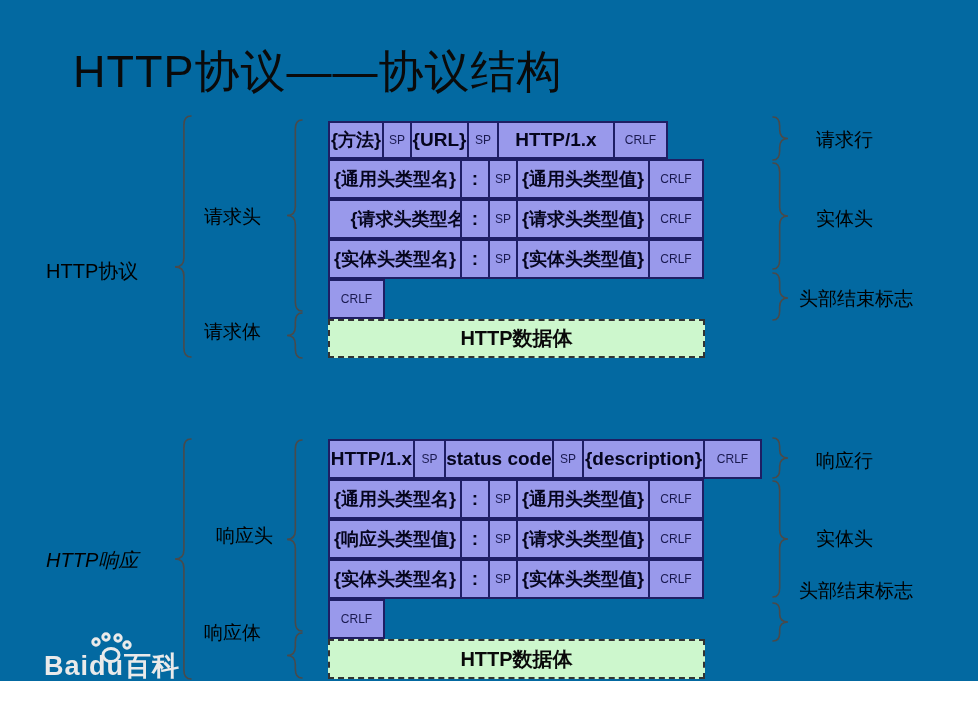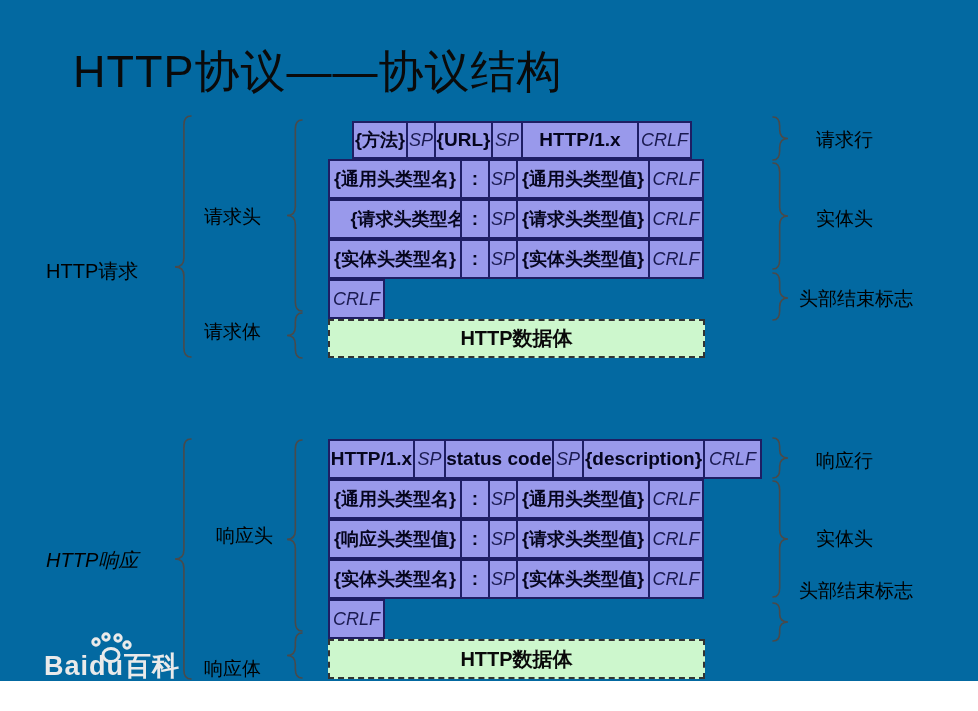--- a/index.html
+++ b/index.html
@@ -14,21 +14,21 @@
   }
   .row{position:absolute;display:flex;}
   .cell{
     box-sizing:border-box;height:100%;border:2px solid #1e1e64;background:#9999eb;
     display:flex;align-items:center;justify-content:center;white-space:nowrap;overflow:hidden;
   }
   .cell + .cell{margin-left:-2px;}
   .cn{font-weight:bold;font-size:18px;color:#05051e;}
   .sym{font-weight:bold;font-size:19px;color:#05051e;}
   .lat{font-weight:bold;font-size:19px;color:#05051e;text-align:right;}
-  .it{font-style:italic;font-size:18px;color:#1a1a50;}
+  .it{font-size:12px;color:#1a1a50;}
   .crlfbox{
     position:absolute;box-sizing:border-box;border:2px solid #1e1e64;background:#9999eb;
     display:flex;align-items:center;justify-content:center;
   }
   .databody{
     position:absolute;box-sizing:border-box;background:#cdf7cd;border:2px dashed #333333;
     display:flex;align-items:center;justify-content:center;
     font-weight:bold;font-size:20px;color:#0a0a0a;
   }
   .lbl{position:absolute;font-size:19px;line-height:20px;white-space:nowrap;color:#000;}
@@ -41,37 +41,37 @@
   .paw{position:absolute;left:88px;top:632px;}
   .edgebar{position:absolute;left:447px;top:704px;width:95px;height:7px;background:#141414;}
 </style>
 </head>
 <body>
 
 <div class="stage">
 
   <div class="title">HTTP协议——协议结构</div>
 
-  <div class="lbl biglbl" style="left:46px;top:261px;">HTTP请求</div>
+  <div class="lbl biglbl" style="left:46px;top:261px;">HTTP协议</div>
   <div class="brace" style="left:174px;top:115px;width:18px;height:243px;"><svg width="18" height="243" viewBox="0 0 18 243">
         <path d="M 17 1 Q 9.9 1 9.9 10 L 9.9 142.875 Q 9.9 151.875 1 151.875 Q 9.9 151.875 9.9 160.875 L 9.9 233 Q 9.9 242 17 242" fill="none" stroke="#4a4a4a" stroke-width="1.6" stroke-linecap="round"></path>
       </svg></div>
 
   <div class="lbl" style="left:204px;top:207px;">请求头</div>
   <div class="brace" style="left:286px;top:119px;width:17px;height:193px;"><svg width="17" height="193" viewBox="0 0 17 193">
         <path d="M 16 1 Q 9.350000000000001 1 9.350000000000001 10 L 9.350000000000001 87.5 Q 9.350000000000001 96.5 1 96.5 Q 9.350000000000001 96.5 9.350000000000001 105.5 L 9.350000000000001 183 Q 9.350000000000001 192 16 192" fill="none" stroke="#4a4a4a" stroke-width="1.6" stroke-linecap="round"></path>
       </svg></div>
 
   <div class="lbl" style="left:204px;top:322px;text-align:center;">请求体</div>
   <div class="brace" style="left:286px;top:312px;width:17px;height:47px;"><svg width="17" height="47" viewBox="0 0 17 47">
         <path d="M 16 1 Q 9.350000000000001 1 9.350000000000001 10 L 9.350000000000001 14.5 Q 9.350000000000001 23.5 1 23.5 Q 9.350000000000001 23.5 9.350000000000001 32.5 L 9.350000000000001 37 Q 9.350000000000001 46 16 46" fill="none" stroke="#4a4a4a" stroke-width="1.6" stroke-linecap="round"></path>
       </svg></div>
 
   <div class="row" style="left:328px;top:121px;height:38px;">
-    <div class="cell cn" style="width:56px;margin-left:24px;">{方法}</div>
+    <div class="cell cn" style="width:56px;">{方法}</div>
     <div class="cell it" style="width:30px;">SP</div>
     <div class="cell lat" style="width:59px;">{URL}</div>
     <div class="cell it" style="width:32px;">SP</div>
     <div class="cell lat" style="width:118px;">HTTP/1.x</div>
     <div class="cell it" style="width:55px;">CRLF</div>
   </div>
 
   <div class="row" style="left:328px;top:159px;height:40px;">
     <div class="cell cn" style="width:134px;">{通用头类型名}</div>
     <div class="cell sym" style="width:30px;">:</div>
@@ -113,21 +113,21 @@
   <div class="lbl biglbl" style="left:46px;top:550px;font-style:italic;">HTTP响应</div>
   <div class="brace" style="left:174px;top:438px;width:18px;height:242px;"><svg width="18" height="242" viewBox="0 0 18 242">
         <path d="M 17 1 Q 9.9 1 9.9 10 L 9.9 112 Q 9.9 121 1 121 Q 9.9 121 9.9 130 L 9.9 232 Q 9.9 241 17 241" fill="none" stroke="#4a4a4a" stroke-width="1.6" stroke-linecap="round"></path>
       </svg></div>
 
   <div class="lbl" style="left:204px;top:526px;padding-left:12px;">响应头</div>
   <div class="brace" style="left:286px;top:439px;width:17px;height:193px;"><svg width="17" height="193" viewBox="0 0 17 193">
         <path d="M 16 1 Q 9.350000000000001 1 9.350000000000001 10 L 9.350000000000001 91.36 Q 9.350000000000001 100.36 1 100.36 Q 9.350000000000001 100.36 9.350000000000001 109.36 L 9.350000000000001 183 Q 9.350000000000001 192 16 192" fill="none" stroke="#4a4a4a" stroke-width="1.6" stroke-linecap="round"></path>
       </svg></div>
 
-  <div class="lbl" style="left:204px;top:623px;margin-top:36px;">响应体</div>
+  <div class="lbl" style="left:204px;top:623px;">响应体</div>
   <div class="brace" style="left:286px;top:632px;width:17px;height:47px;"><svg width="17" height="47" viewBox="0 0 17 47">
         <path d="M 16 1 Q 9.350000000000001 1 9.350000000000001 10 L 9.350000000000001 14.5 Q 9.350000000000001 23.5 1 23.5 Q 9.350000000000001 23.5 9.350000000000001 32.5 L 9.350000000000001 37 Q 9.350000000000001 46 16 46" fill="none" stroke="#4a4a4a" stroke-width="1.6" stroke-linecap="round"></path>
       </svg></div>
 
   <div class="row" style="left:328px;top:439px;height:40px;">
     <div class="cell lat" style="width:87px;">HTTP/1.x</div>
     <div class="cell it" style="width:33px;">SP</div>
     <div class="cell lat" style="width:110px;">{status code}</div>
     <div class="cell it" style="width:32px;">SP</div>
     <div class="cell lat" style="width:123px;">{description}</div>

